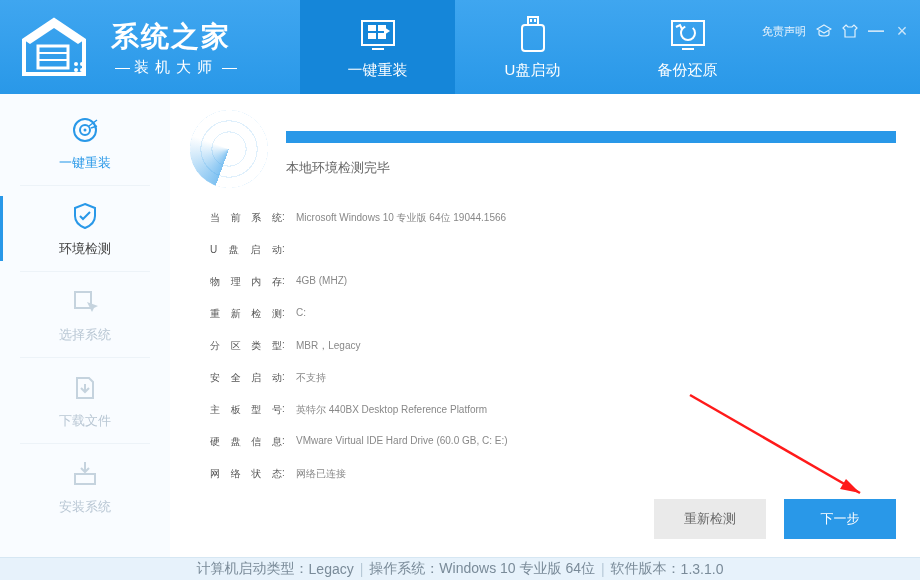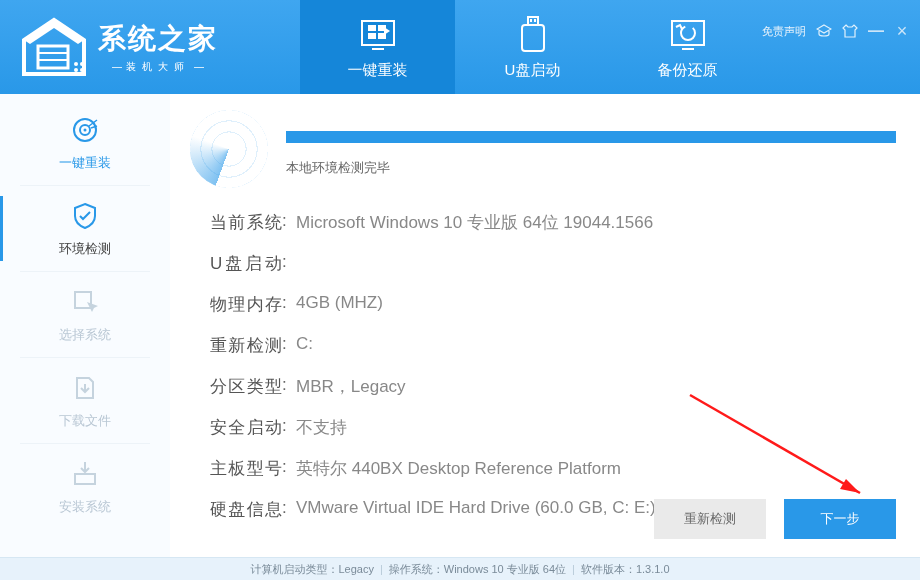--- a/index.html
+++ b/index.html
@@ -2,23 +2,23 @@
 <html><head>
   <meta charset="utf-8">
   <style>
     * { margin: 0; padding: 0; box-sizing: border-box; font-family: "Microsoft YaHei", sans-serif; }
     body { width: 920px; height: 580px; background: #fff; overflow: hidden; position: relative; }
     
     .header { height: 94px; background: linear-gradient(180deg, #3fa6f0 0%, #2998e8 100%); display: flex; position: relative; }
     
     .logo-area { width: 300px; display: flex; align-items: center; padding-left: 18px; }
     .logo-icon { width: 72px; height: 62px; position: relative; margin-right: 8px; }
-    .logo-text { color: #fff; }
+    .logo-text { color: #fff; margin-left: 13px; }
     .logo-title { font-size: 28px; font-weight: bold; letter-spacing: 2px; }
-    .logo-sub { font-size: 10px; letter-spacing: 6px; margin-top: 2px; text-align: center; }
+    .logo-sub { font-size: 15px; letter-spacing: 6px; margin-top: 2px; text-align: center; }
     .logo-sub::before, .logo-sub::after { content: "—"; letter-spacing: 0; margin: 0 4px; }
     
     .tabs { display: flex; height: 100%; }
     .tab { width: 155px; display: flex; flex-direction: column; align-items: center; justify-content: center; color: #fff; cursor: pointer; gap: 6px; }
     .tab.active { background: #1586d9; }
     .tab-icon { width: 40px; height: 40px; display: flex; align-items: center; justify-content: center; }
     .tab-label { font-size: 15px; }
     
     .top-right { position: absolute; top: 23px; right: 10px; display: flex; align-items: center; gap: 10px; color: #e7f2fb; font-size: 11px; }
     .tr-icon { width: 16px; height: 16px; display: flex; align-items: center; justify-content: center; cursor: pointer; opacity: 0.85; font-size: 16px; }
@@ -37,33 +37,33 @@
     .main { flex: 1; padding: 16px 24px 16px 20px; position: relative; display: flex; flex-direction: column; }
     
     .progress-row { display: flex; align-items: center; gap: 18px; margin-bottom: 8px; }
     .radar { width: 78px; height: 78px; border-radius: 50%; position: relative; flex-shrink: 0; background: radial-gradient(circle, transparent 0, transparent 30%, rgba(41,152,232,.15) 30%, rgba(41,152,232,.15) 32%, transparent 32%, transparent 50%, rgba(41,152,232,.15) 50%, rgba(41,152,232,.15) 52%, transparent 52%, transparent 70%, rgba(41,152,232,.15) 70%, rgba(41,152,232,.15) 72%, transparent 72%); }
     .radar::after { content:""; position:absolute; inset:0; border-radius:50%; background: conic-gradient(from 200deg, rgba(41,152,232,.6), transparent 90deg); }
     .prog-col { flex: 1; }
     .prog-bar { height: 12px; background: #2998e8; width: 100%; margin-bottom: 16px; margin-top: 10px; }
     .prog-text { font-size: 13px; color: #666; margin-top: 12px; }
     
     .info { flex: 1; padding: 6px 0 0 20px; overflow: hidden; }
-    .info-row { display: flex; font-size: 17px; color: #666; padding: 9px 0; }
+    .info-row { display: flex; font-size: 10px; color: #666; padding: 9px 0; }
     .info-label { width: 72px; text-align-last: justify; color: #555; }
     .info-colon { width: 14px; }
     .info-value { color: #888; }
     
     .buttons { position: absolute; right: 24px; bottom: 18px; display: flex; gap: 18px; }
     .btn { width: 112px; height: 40px; font-size: 13px; border: none; cursor: pointer; }
     .btn-secondary { background: #eaeaea; color: #666; }
     .btn-primary { background: #2998e8; color: #fff; }
     
     .arrow { position: absolute; right: 72px; bottom: 50px; pointer-events: none; }
     
-    .statusbar { height: 23px; background: #e7f2fb; display: flex; align-items: center; justify-content: center; font-size: 11px; color: #7a8b99; gap: 0; border-top: 1px solid #d6e7f3; }
+    .statusbar { height: 23px; background: #e7f2fb; display: flex; align-items: center; justify-content: center; font-size: 14px; color: #7a8b99; gap: 0; border-top: 1px solid #d6e7f3; }
     .sb-sep { margin: 0 6px; color: #b7c9d7; }
   </style>
 </head>
 <body>
 
 <div class="header">
   <div class="logo-area">
     <div class="logo-icon">
       <svg viewBox="0 0 72 62" width="72" height="62">
         <path d="M36 4 L66 24 L66 58 L6 58 L6 24 Z" fill="none" stroke="#fff" stroke-width="4"></path>

